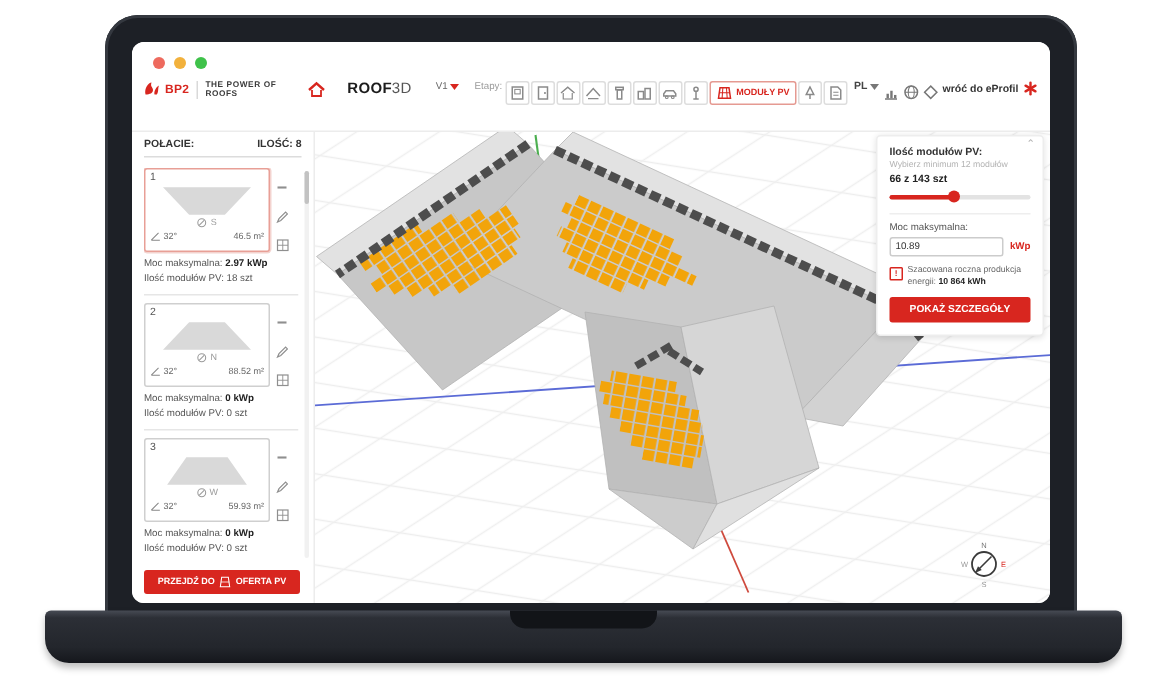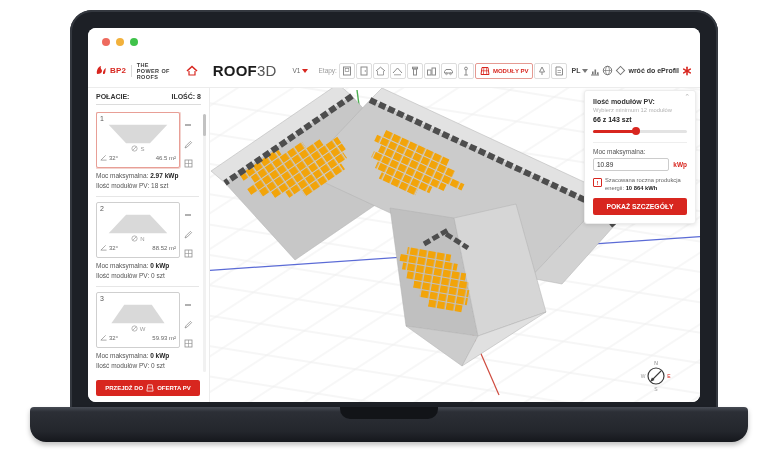--- a/index.html
+++ b/index.html
@@ -7,27 +7,27 @@
   
   .laptop-screen{position:absolute;left:70px;top:10px;width:648px;height:402px;background:#1d2026;border-radius:22px 22px 0 0;box-shadow:inset 0 0 0 2px #34383f;z-index:1;}
   .screen-inner{position:absolute;left:18px;top:18px;width:612px;height:374px;background:#ffffff;border-radius:8px;overflow:hidden;}
   .laptop-base{position:absolute;left:30px;top:407px;width:718px;height:35px;background:linear-gradient(#474b54,#2c2f36 14%,#23262c 70%,#15171c);border-radius:4px 4px 16px 16px;z-index:3;box-shadow:0 3px 5px rgba(0,0,0,.25);}
   .base-notch{position:absolute;left:50%;transform:translateX(-50%);top:0;width:98px;height:12px;background:#121418;border-radius:0 0 10px 10px;}
   
   .titlebar{position:absolute;left:0;top:0;right:0;height:26px;background:#fff;}
   .dots{position:absolute;left:14px;top:10px;display:flex;gap:6px;}
   .dot{width:8px;height:8px;border-radius:50%;}
   
-  .apphdr{position:absolute;left:0;top:26px;right:0;height:34px;display:flex;align-items:center;padding:0 8px;gap:2px;border-bottom:1px solid #ececec;box-sizing:border-box;background:#fff;}
+  .apphdr{position:absolute;left:0;top:26px;right:0;height:34px;display:flex;align-items:flex-start;padding:0 8px;gap:2px;border-bottom:1px solid #ececec;box-sizing:border-box;background:#fff;}
   .brand{display:flex;align-items:center;gap:3px;}
   .brand-txt{font-size:8px;font-weight:bold;color:#d8261f;letter-spacing:.2px;}
   .hdr-div{width:1px;height:12px;background:#d9d9d9;margin:0 3px;}
   .power-txt{font-size:5.5px;font-weight:bold;color:#3a3a3a;letter-spacing:.4px;}
   .roof3d{display:flex;align-items:center;gap:3px;margin-left:12px;}
-  .roof3d-name{font-size:15px;font-weight:900;color:#1c1c1c;letter-spacing:.2px;margin-left:12px;}
+  .roof3d-name{font-size:10px;font-weight:900;color:#1c1c1c;letter-spacing:.2px;margin-left:12px;}
   .roof3d-name i{font-style:normal;font-weight:400;color:#555;}
   .version{display:flex;align-items:center;gap:2px;margin-left:14px;font-size:6.5px;color:#666;cursor:pointer;}
   .caret{width:0;height:0;border-left:3px solid transparent;border-right:3px solid transparent;border-top:4px solid #d8261f;}
   .etapy{font-size:6.5px;color:#9a9a9a;margin-left:8px;}
   .tgroup{display:flex;gap:1px;}
   .tbtn{width:16px;height:16px;border:1px solid #ddd;background:#fff;border-radius:2px;display:flex;align-items:center;justify-content:center;box-sizing:border-box;cursor:pointer;}
   .tbtn svg{display:block;}
   .tbtn-active{width:auto;padding:0 4px;border-color:#e59a92;display:flex;gap:3px;align-items:center;}
   .tbtn-active span{font-size:6px;font-weight:bold;color:#d8261f;white-space:nowrap;}
   .spacer{flex:1;}

